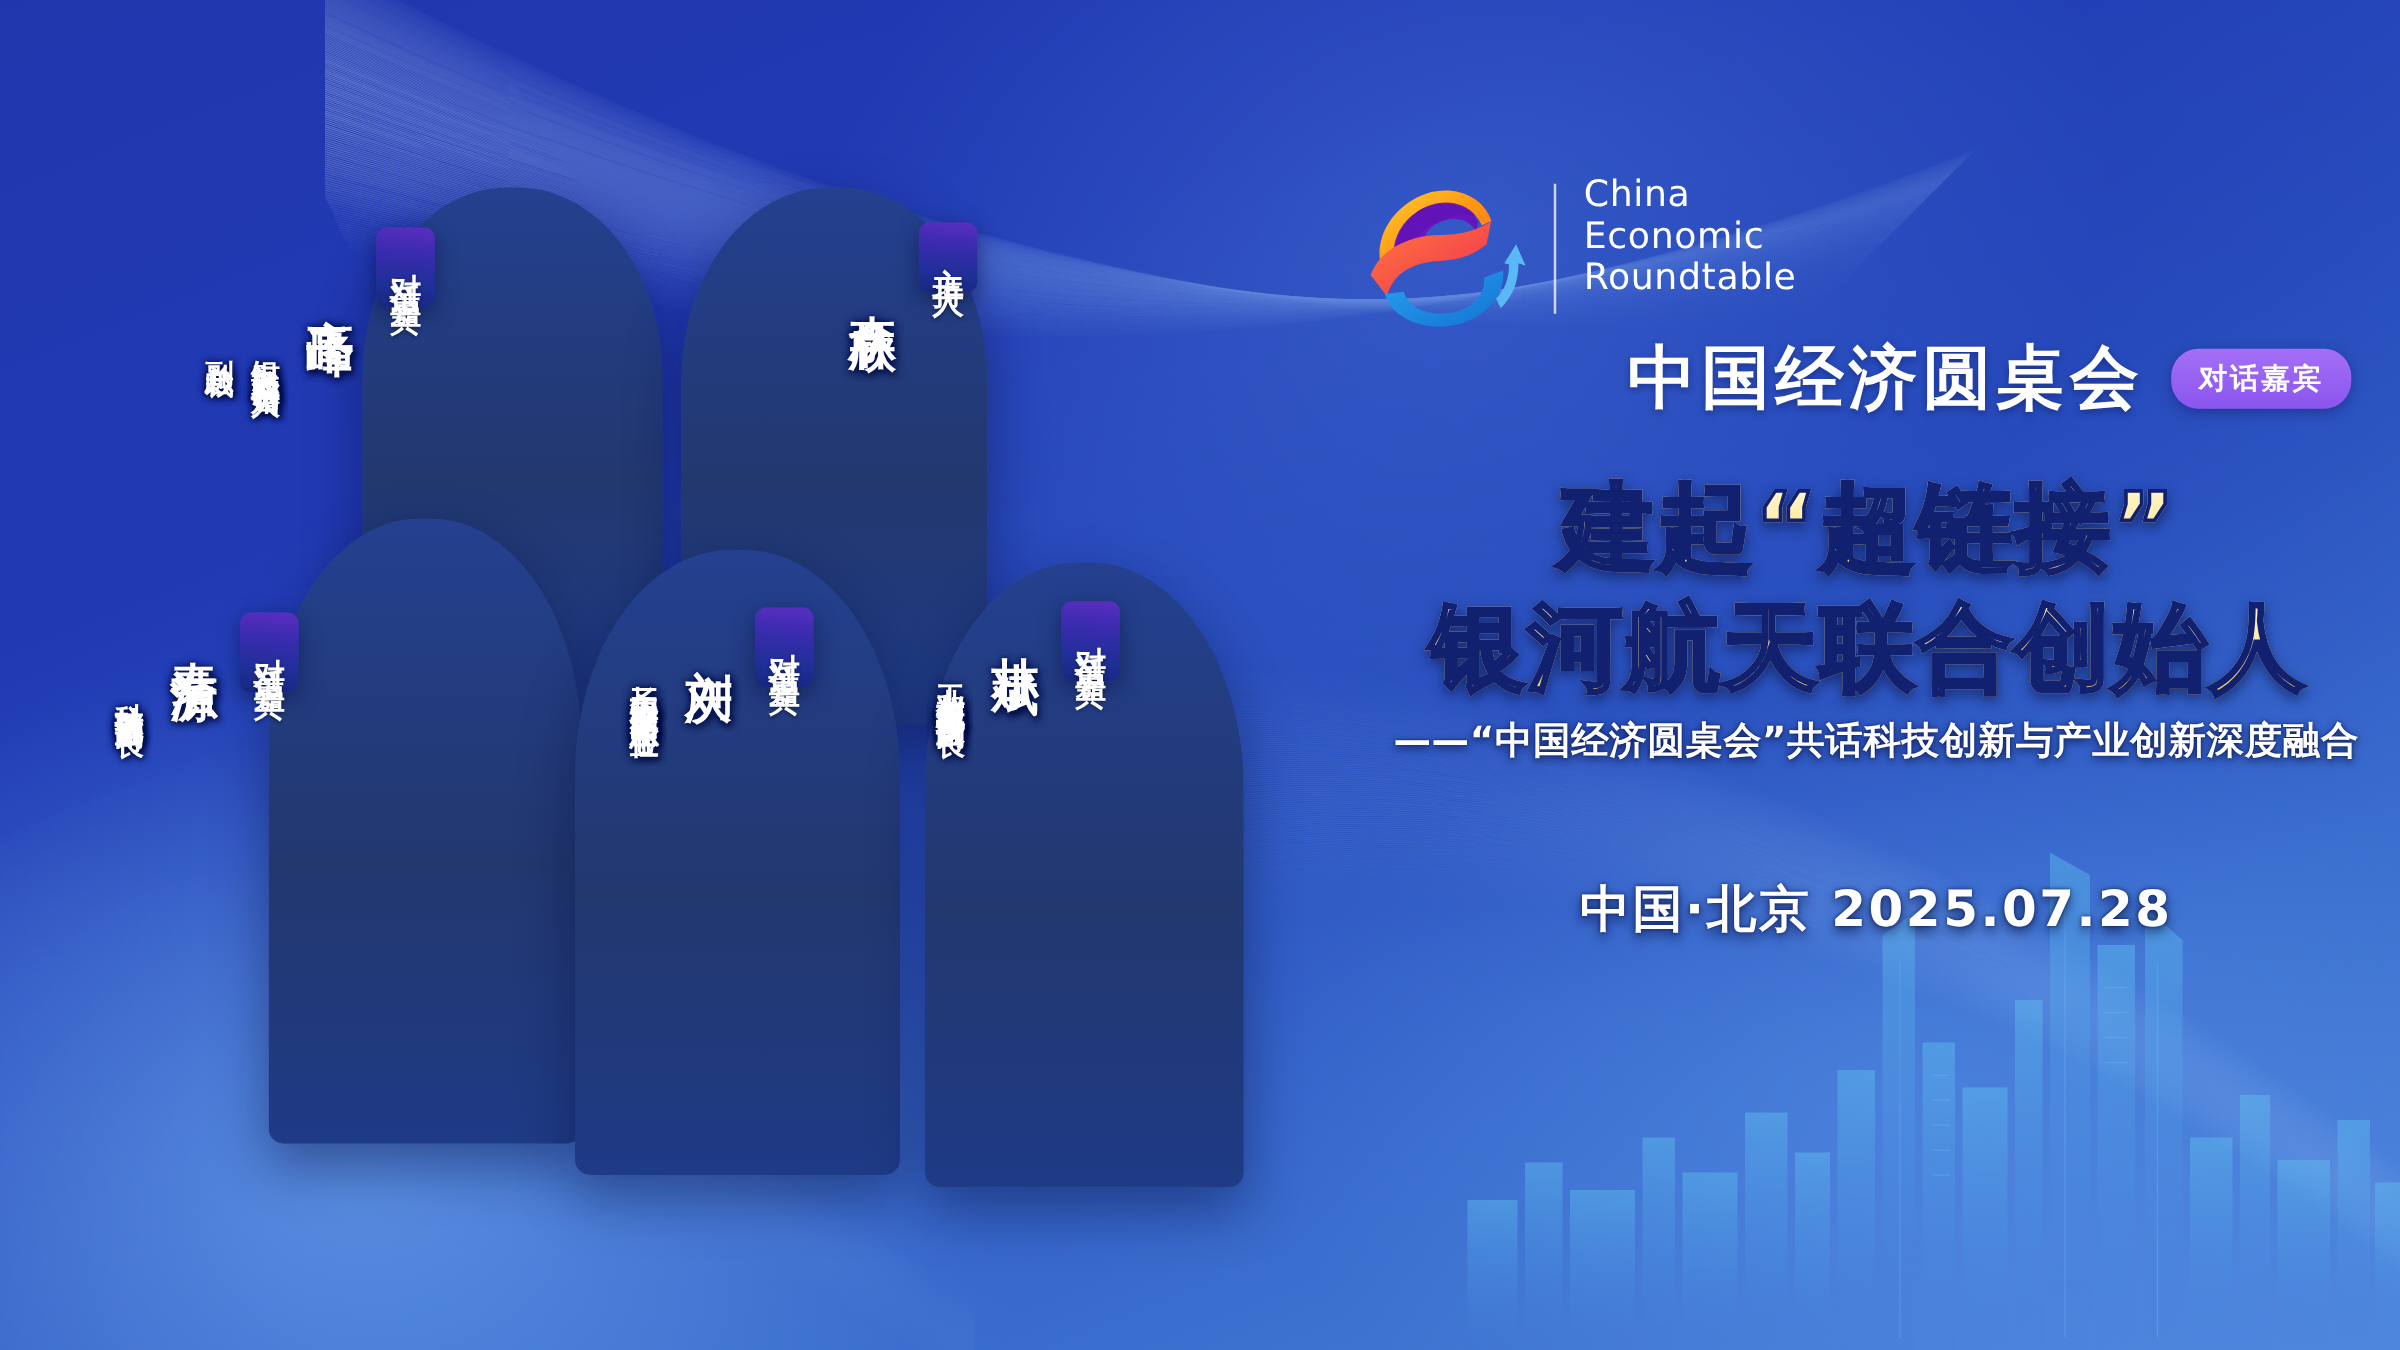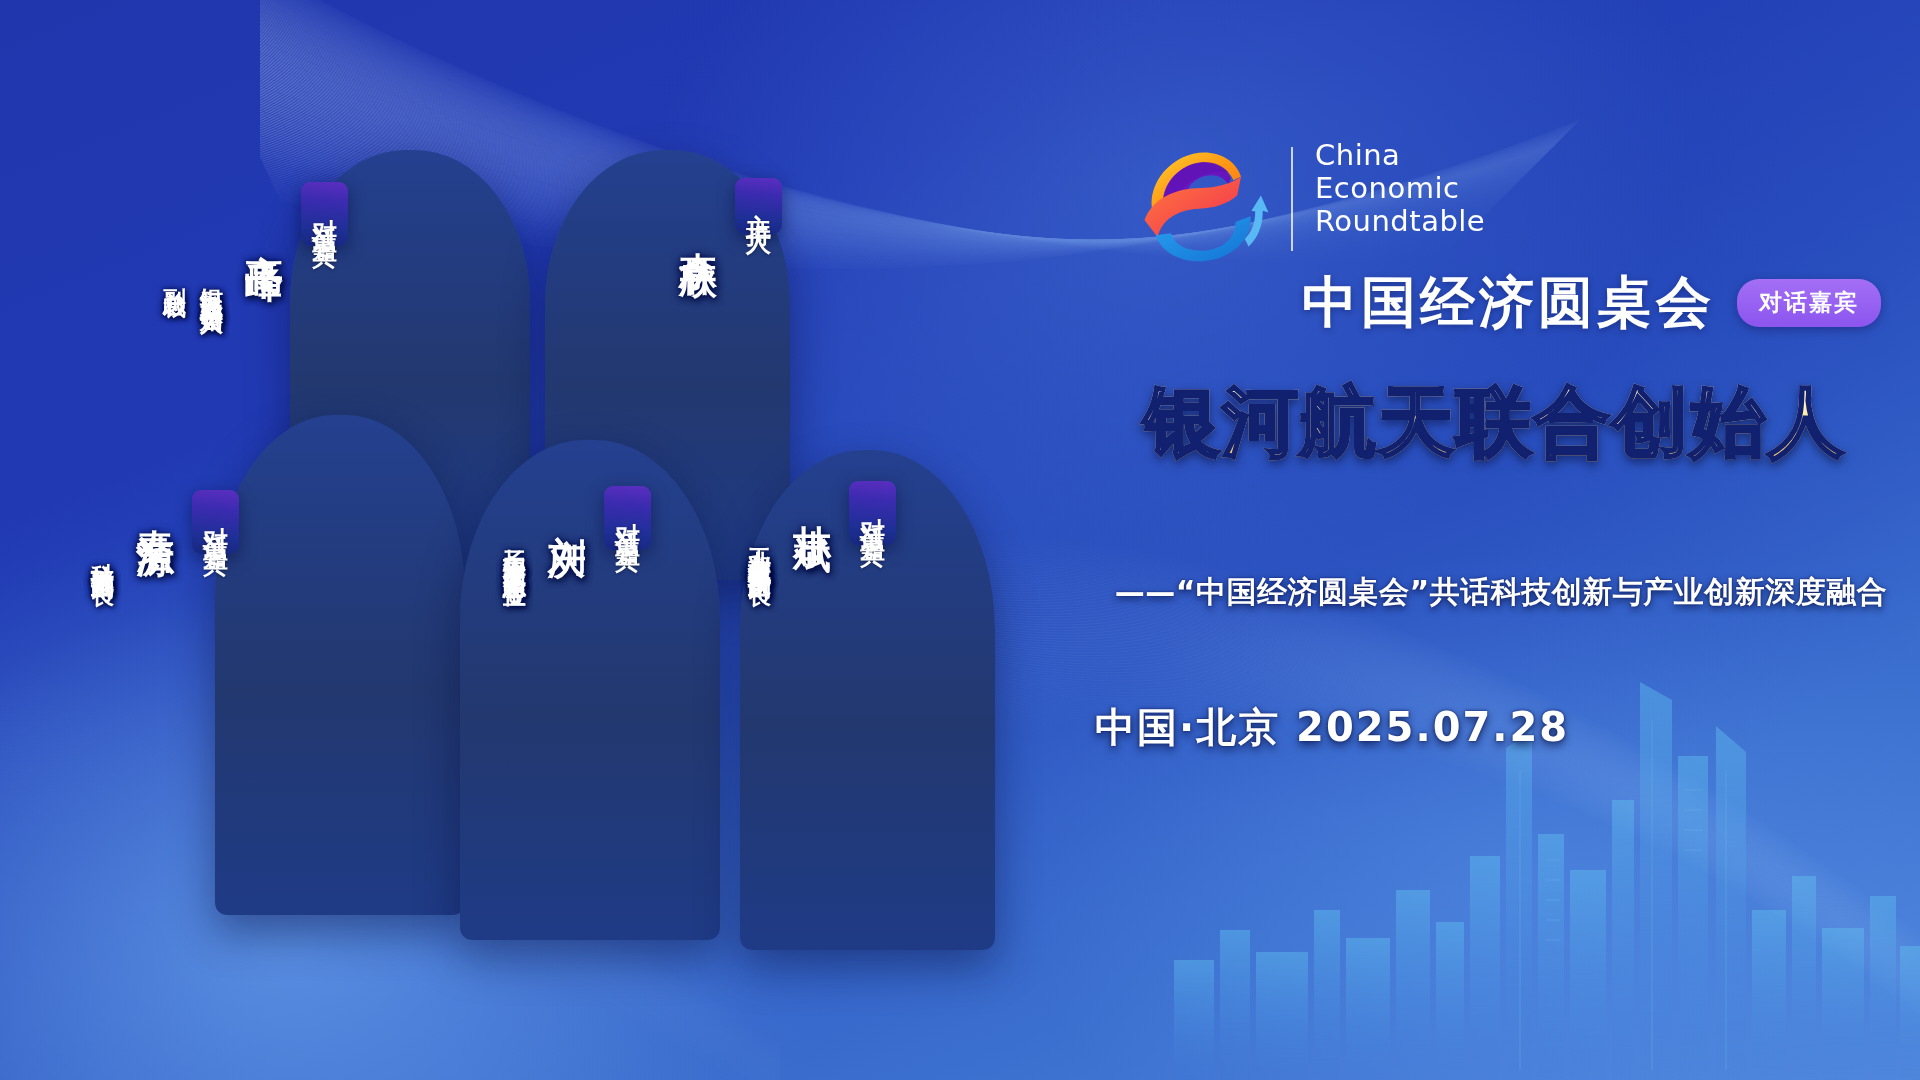--- a/index.html
+++ b/index.html
@@ -32,21 +32,21 @@
   }
   .glow-c {
     position:absolute; right:-160px; bottom:-140px; width:1100px; height:680px;
     background:radial-gradient(ellipse at center, rgba(110,170,250,0.26) 0%, rgba(110,170,250,0) 68%);
   }
 
   
   .city { position:absolute; right:0; bottom:0; width:760px; height:420px; opacity:0.55; }
 
   
-  #logo-block { position:absolute; left:1133px; top:133px; display:flex; align-items:flex-start; }
+  #logo-block { position:absolute; left:1085px; top:133px; display:flex; align-items:flex-start; }
   #logo-mark { width:146px; height:142px; flex:0 0 auto; }
   #logo-divider { width:2px; height:104px; background:rgba(255,255,255,0.75); margin:14px 22px 0 12px; }
   #logo-en { margin-top:6px; }
   #logo-en div {
     color:#ffffff; font-size:29px; line-height:1.14; letter-spacing:0.5px;
     font-family:"DejaVu Sans", sans-serif; font-weight:400; white-space:nowrap;
   }
 
   #brand-row { position:absolute; left:1302px; top:254px; display:flex; align-items:center;margin-top:12px; }
   #brand-cn {
@@ -75,21 +75,21 @@
   .headline-line:nth-child(2){ margin-top:8px; }
 
   #subtitle {
     position:absolute; left:1095px; top:572px; width:812px; text-align:center;
     color:#ffffff; font-size:30px; font-weight:700; letter-spacing:0.5px; white-space:nowrap;
     font-family:"DejaVu Sans","Liberation Sans",sans-serif;
     text-shadow:0 0 2px rgba(10,24,90,0.95), 0 3px 7px rgba(6,14,60,0.75);
   }
 
   #datebar {
-    position:absolute; left:1095px; top:700px; width:812px; 
+    position:absolute; left:1095px; top:700px; width:812px; text-align:center;
     color:#ffffff; font-size:40px; font-weight:700; letter-spacing:2px; white-space:nowrap;
     font-family:"DejaVu Sans","Liberation Sans",sans-serif;
     text-shadow:0 0 3px rgba(10,24,90,0.9), 0 4px 9px rgba(6,14,60,0.7);
   }
 
   
   .person { position:absolute; }
   .silhouette {
     width:100%; height:100%;
     background:linear-gradient(180deg,#24408f 0%,#22386f 55%,#1f3b86 100%);
@@ -661,19 +661,20 @@
       <div>Roundtable</div>
     </div>
   </div>
 
   <div id="brand-row">
     <div id="brand-cn">中国经济圆桌会</div>
     <div id="issue-badge">对话嘉宾</div>
   </div>
 
   <div id="headline">
+    <div class="headline-line">建起“超链接”</div>
     <div class="headline-line">银河航天联合创始人</div>
   </div>
 
   <div id="subtitle">——“中国经济圆桌会”共话科技创新与产业创新深度融合</div>
   <div id="datebar">中国·北京  2025.07.28</div>
 
 </div>
 
 </body></html>

